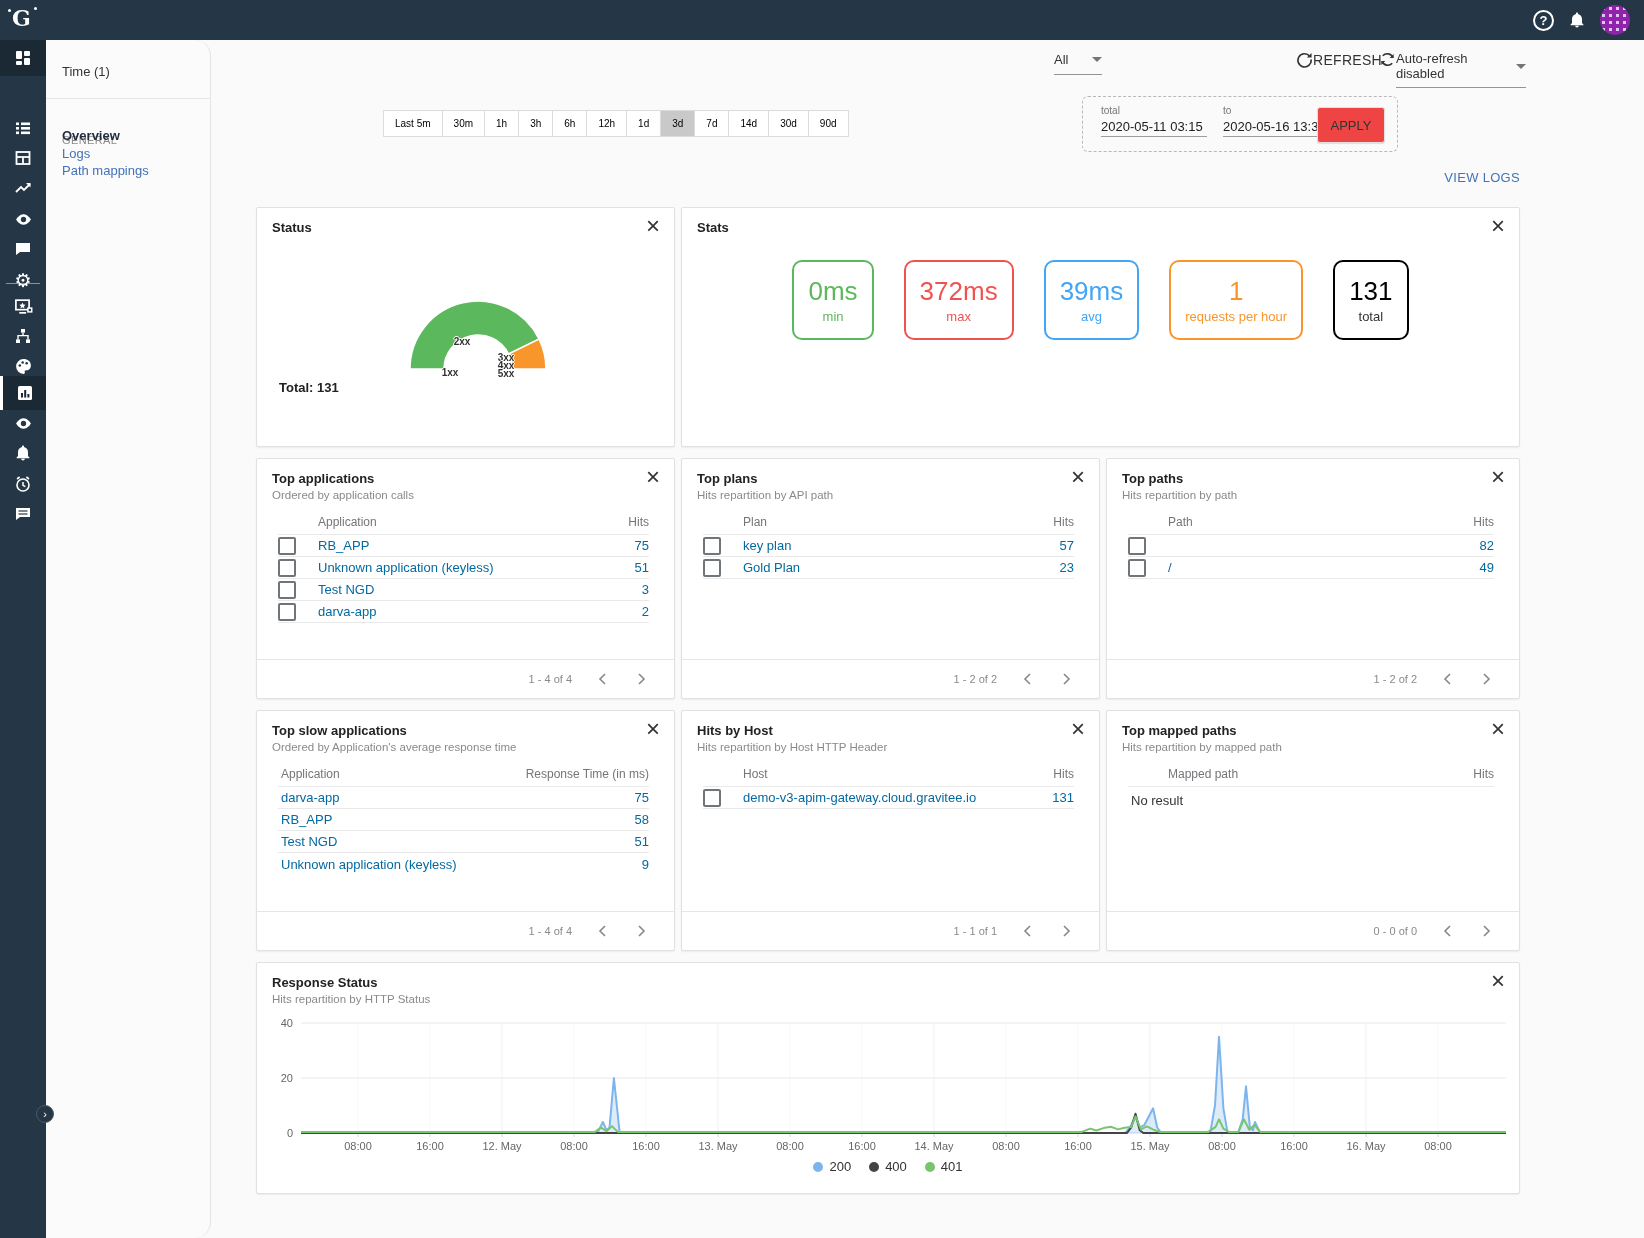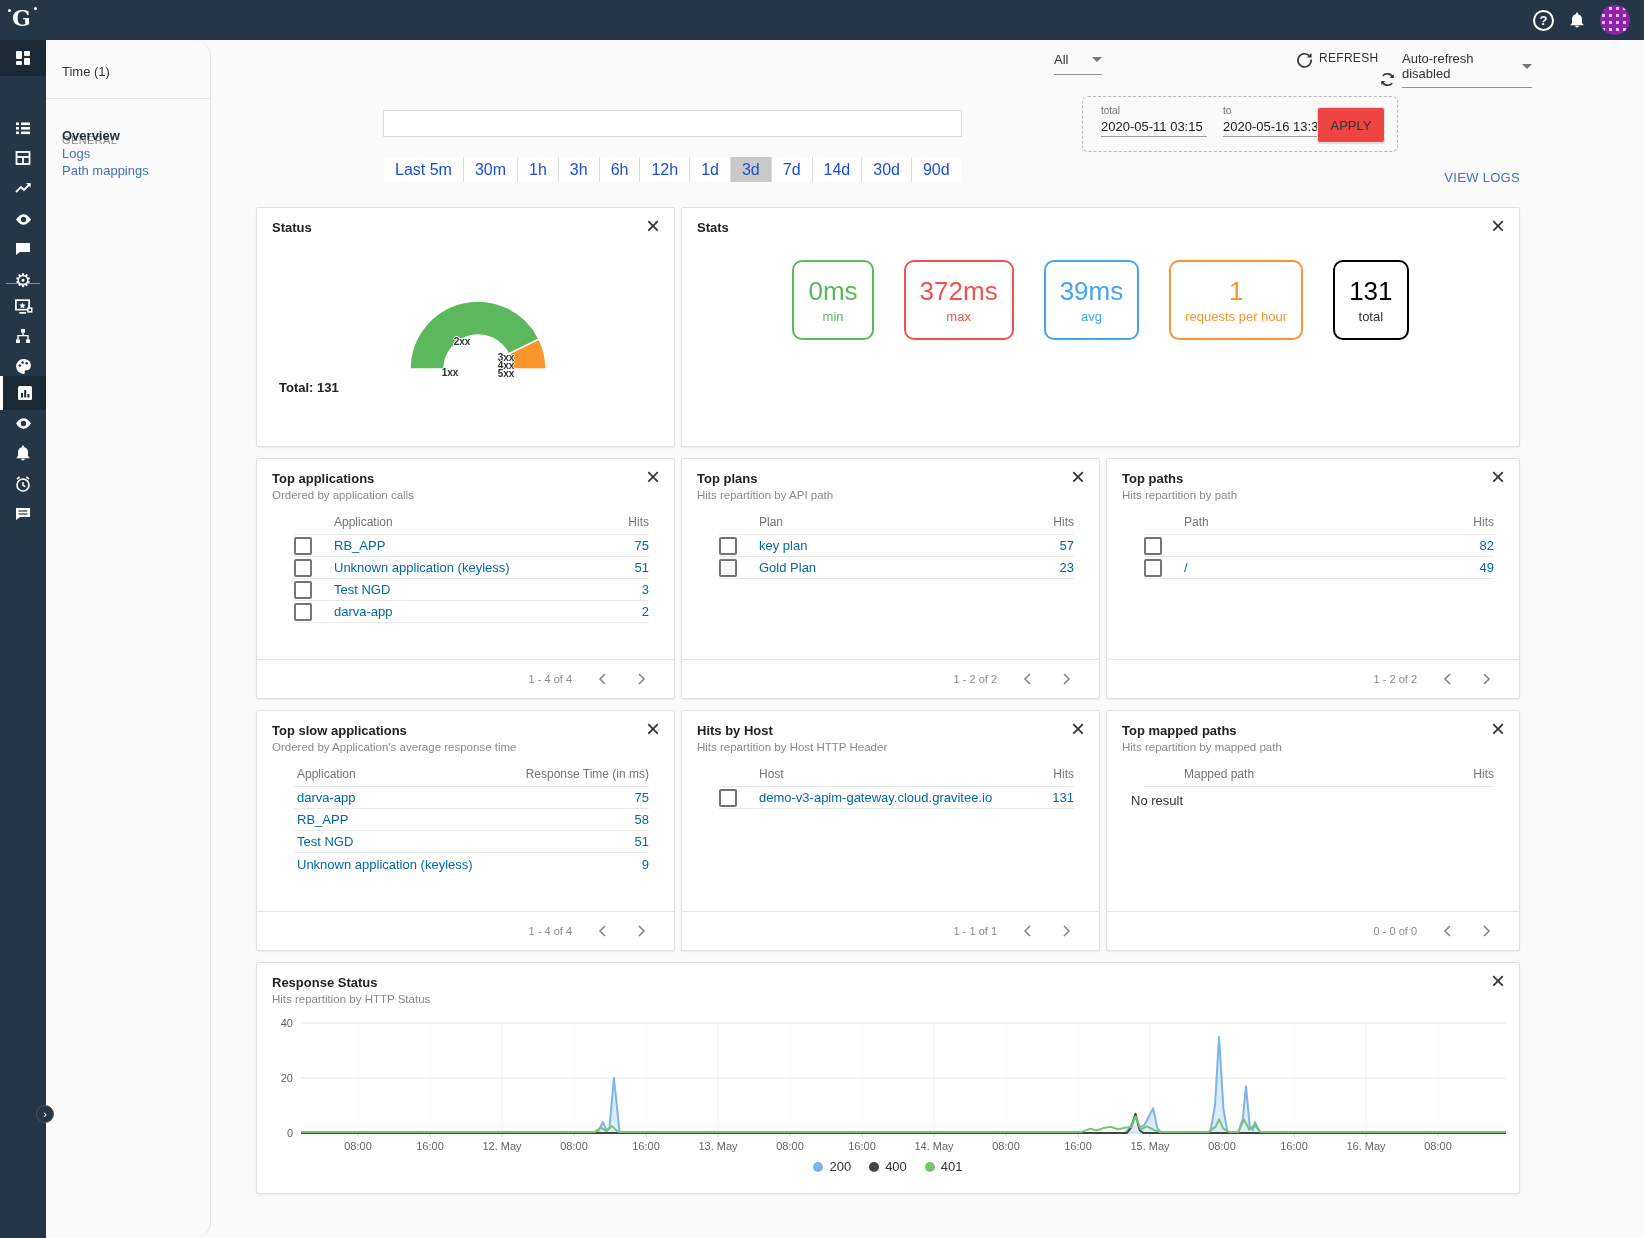--- a/index.html
+++ b/index.html
@@ -38,50 +38,50 @@
   .sn-item.current { font-weight:bold; color:#1f2d3d; }
   .sn-item.link { color:#4272b8; }
 
   
   .main { position:absolute; left:211px; top:40px; width:1433px; height:954px; background:#fafafa; }
 
   .select-all { position:absolute; left:843px; top:12px; width:48px; border-bottom:1px solid #949494;
     padding-bottom:7px; font-size:13px; color:#333; cursor:pointer; display:flex; align-items:center; justify-content:space-between; }
   .caret { width:0; height:0; border-left:5px solid transparent; border-right:5px solid transparent; border-top:5px solid #757575; }
 
-  .refresh-btn { position:absolute; left:1085px; top:11px; display:flex; align-items:flex-start; gap:6px;
-    font-size:12px; color:#333; letter-spacing:.3px; cursor:pointer; background:none; border:none; font-family:inherit; }
-  .autorefresh { position:absolute; left:1168px; top:11px; display:flex; align-items:flex-end; gap:6px; cursor:pointer; }
+  .refresh-btn { position:absolute; left:1085px; top:11px; display:flex; align-items:flex-end; 
+    font-size:14px; color:#333; letter-spacing:.3px; cursor:pointer; background:none; border:none; font-family:inherit; }
+  .autorefresh { position:absolute; left:1168px; top:11px; display:flex; align-items:flex-start; cursor:pointer; }
   .autorefresh .ar-text { font-size:13px; color:#333; border-bottom:1px solid #949494; padding-bottom:6px;
     display:flex; align-items:center; gap:10px; width:130px; justify-content:space-between;}
 
   .timebar { position:absolute; left:172px; top:70px; display:inline-flex; background:#fff; border:1px solid #dcdcdc; height:27px; }
-  .timebar button { border:none; border-left:1px solid #dcdcdc; background:#fff; font-size:16px; color:#1d4ed8;
-    padding:0 11px; cursor:pointer; font-family:inherit; height:25px;margin-top:46px; }
+  .timebar button { border:none; border-left:1px solid #dcdcdc; background:#fff; font-size:10px; color:#000000;
+    padding:0 11px; cursor:pointer; font-family:inherit; height:25px; }
   .timebar button:first-child { border-left:none; }
   .timebar button.sel { background:#c9c9c9; }
 
   .datebox { position:absolute; left:871px; top:56px; width:316px; height:56px; border:1px dashed #b9b9b9; border-radius:6px; }
   .dcol { position:absolute; top:8px; }
   .dlabel { font-size:10px; color:#757575; display:block; }
   .dinput { border:none; border-bottom:1px solid #9e9e9e; background:transparent; font-size:13px; color:#212121;
     width:106px; padding:3px 0 2px 0; font-family:inherit; outline:none; }
   .apply-btn { position:absolute; right:12px; top:10px; width:68px; height:36px; background:#ef4444; border:1px solid #e0e0e0;
     border-radius:3px; font-size:13px; color:#333; cursor:pointer; font-family:inherit; box-shadow:0 1px 1px rgba(0,0,0,.12); }
 
   .view-logs { position:absolute; right:124px; top:130px; font-size:13px; color:#4272b8; letter-spacing:.3px; cursor:pointer; text-decoration:none; }
 
   
   .card { position:absolute; background:#fff; border:1px solid #e1e1e1; border-radius:2px; box-shadow:0 1px 2px rgba(0,0,0,.06); }
   .card-title { position:absolute; left:15px; top:12px; font-size:13px; font-weight:bold; color:#222; }
   .card-subtitle { position:absolute; left:15px; top:30px; font-size:11.5px; color:#8a8a8a; }
   .card-close { position:absolute; right:14px; top:6px; background:none; border:none; font-size:24px; color:#333;
     cursor:pointer; line-height:1; font-family:inherit; }
 
-  .tbl { position:absolute; left:37px; right:25px; top:50px; }
+  .tbl { position:absolute; left:21px; right:25px; top:50px; }
   .trow { display:flex; align-items:center; height:22px; border-bottom:1px solid #e9e9e9; font-size:13px; color:#0369a1; }
   .trow.thead { height:26px; font-size:12px; color:#75757a; }
   .cb, .cb-sp { width:18px; height:18px; flex:0 0 18px; }
   .cb { border:2px solid #70757a; border-radius:2px; cursor:pointer; background:#fff; }
   .cname { flex:1; margin-left:22px; overflow:hidden; white-space:nowrap; }
   .cname.plain { margin-left:3px; }
   .chits { flex:0 0 auto; text-align:right; }
   .noresult { position:absolute; left:24px; top:82px; font-size:13px; color:#333; }
 
   .pager { position:absolute; left:0; right:0; bottom:0; height:39px; border-top:1px solid #e5e5e5;

